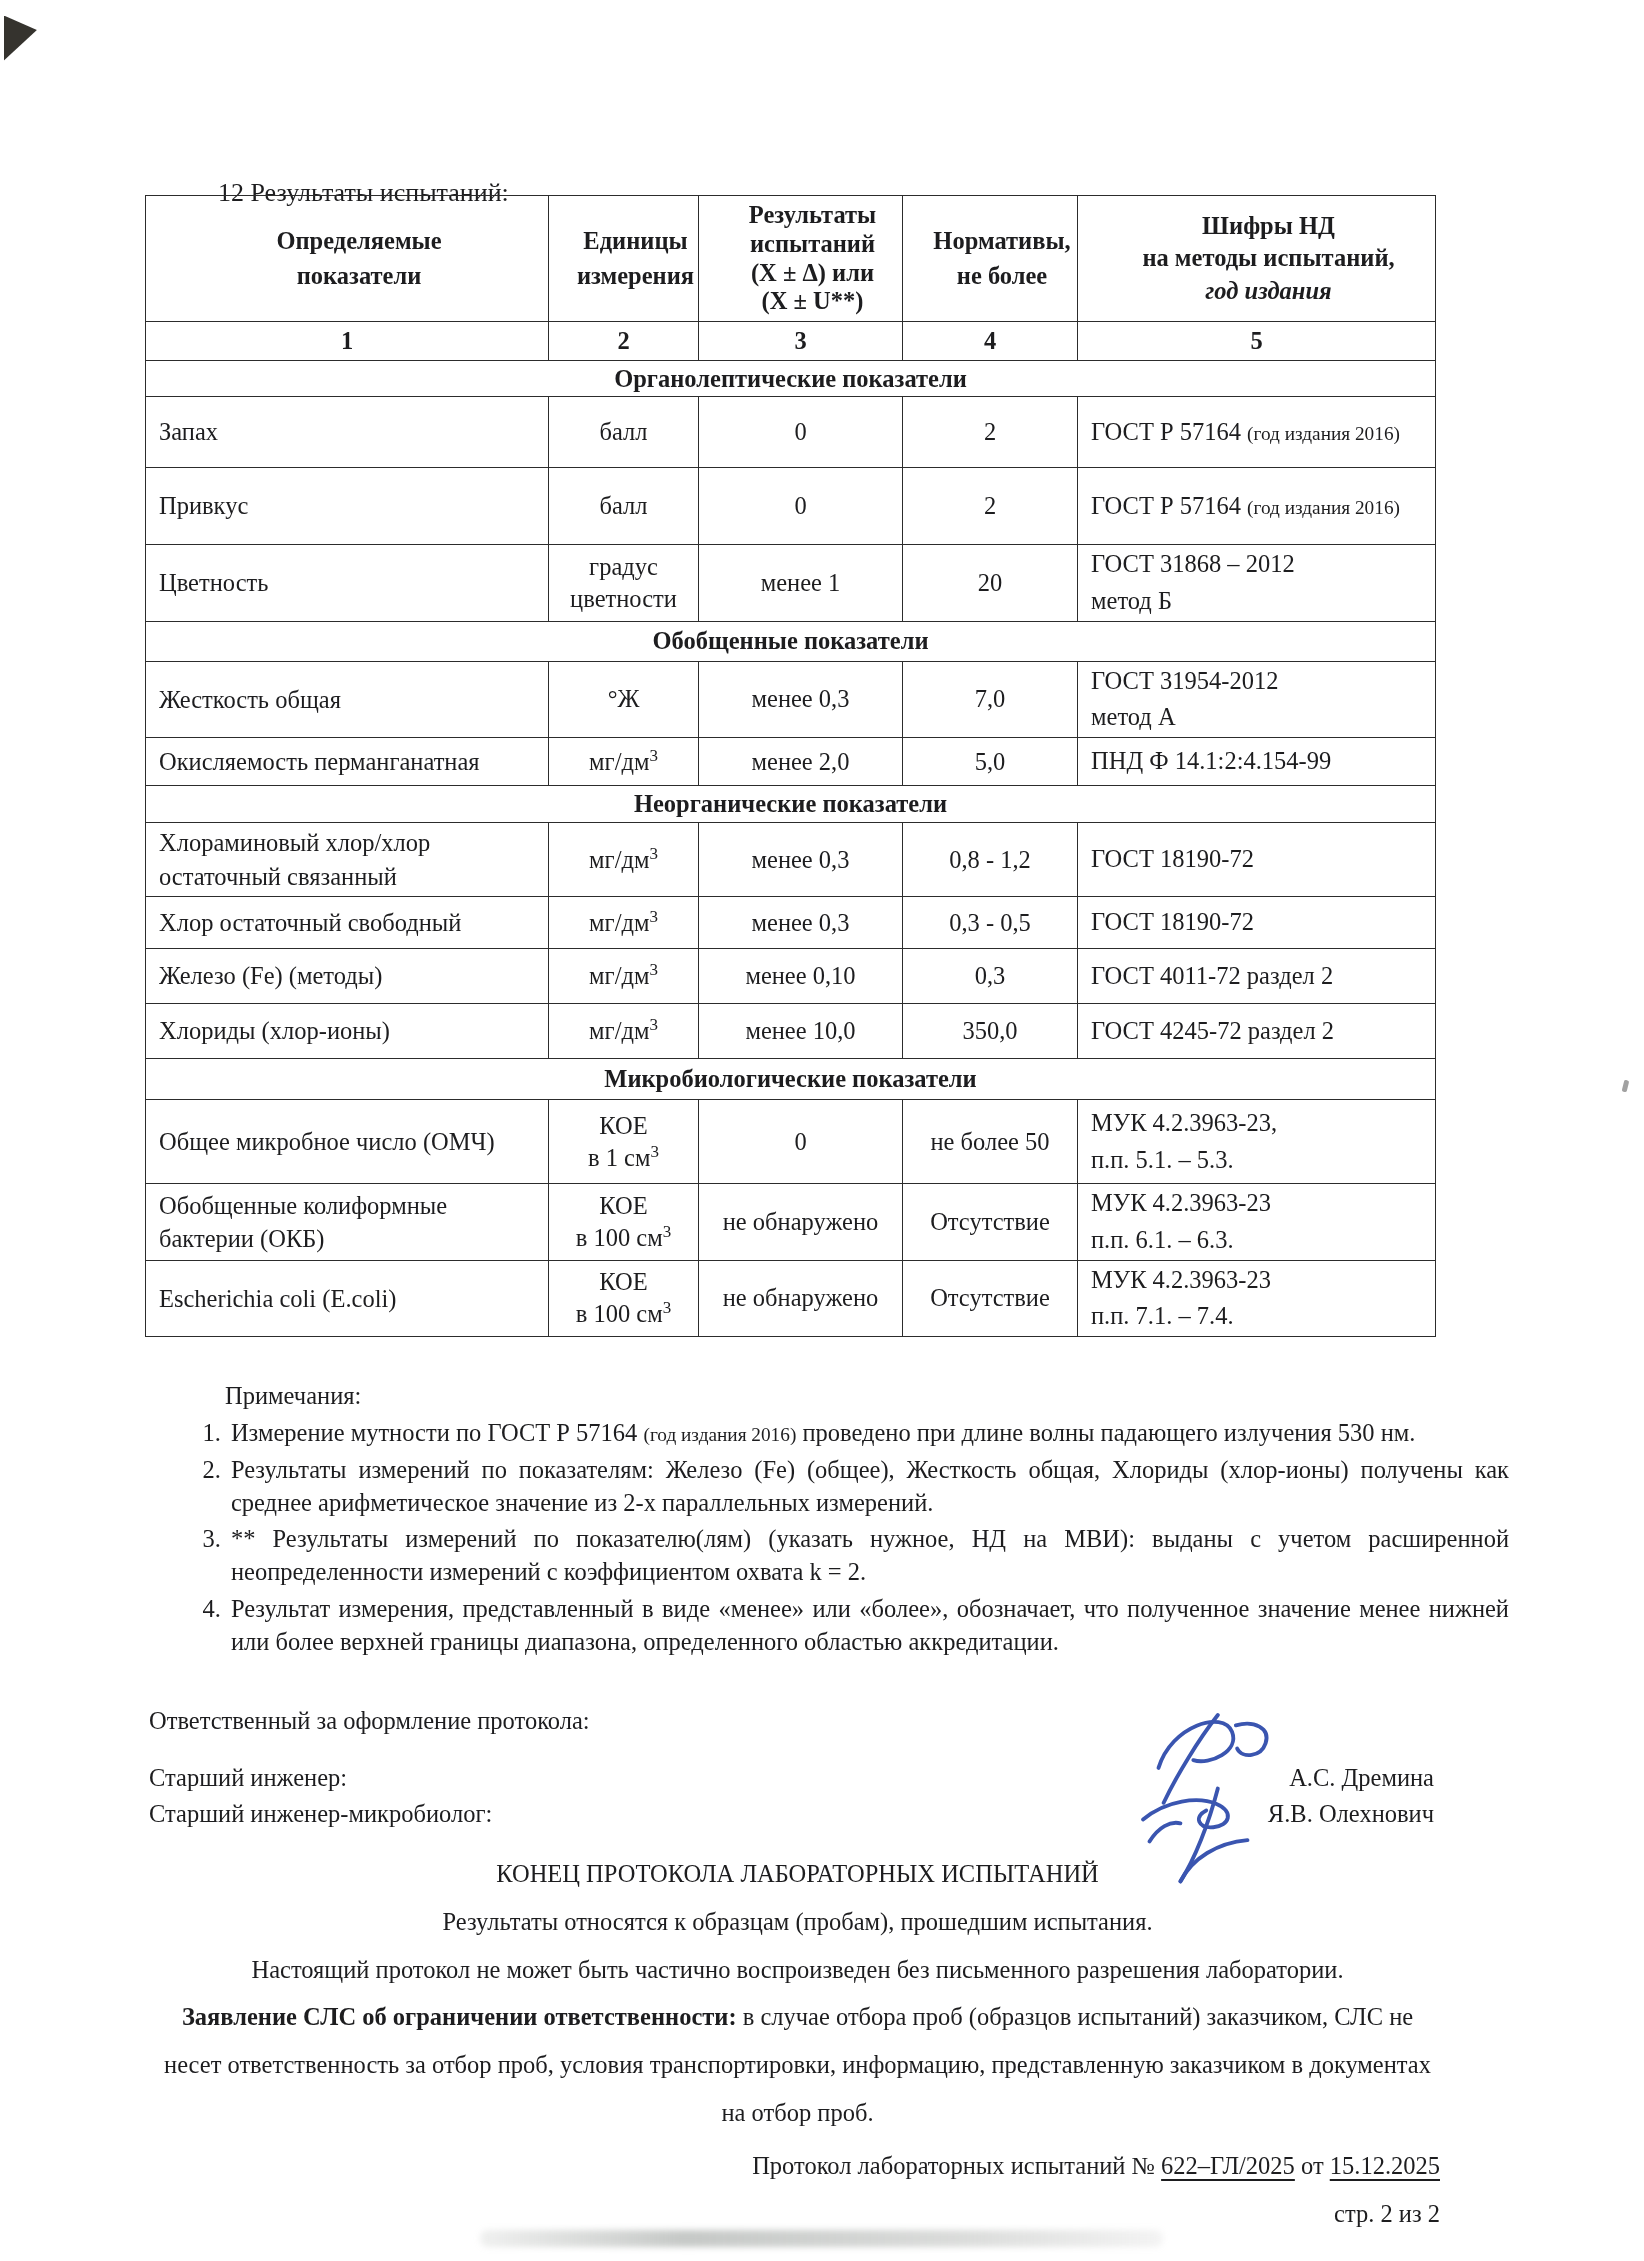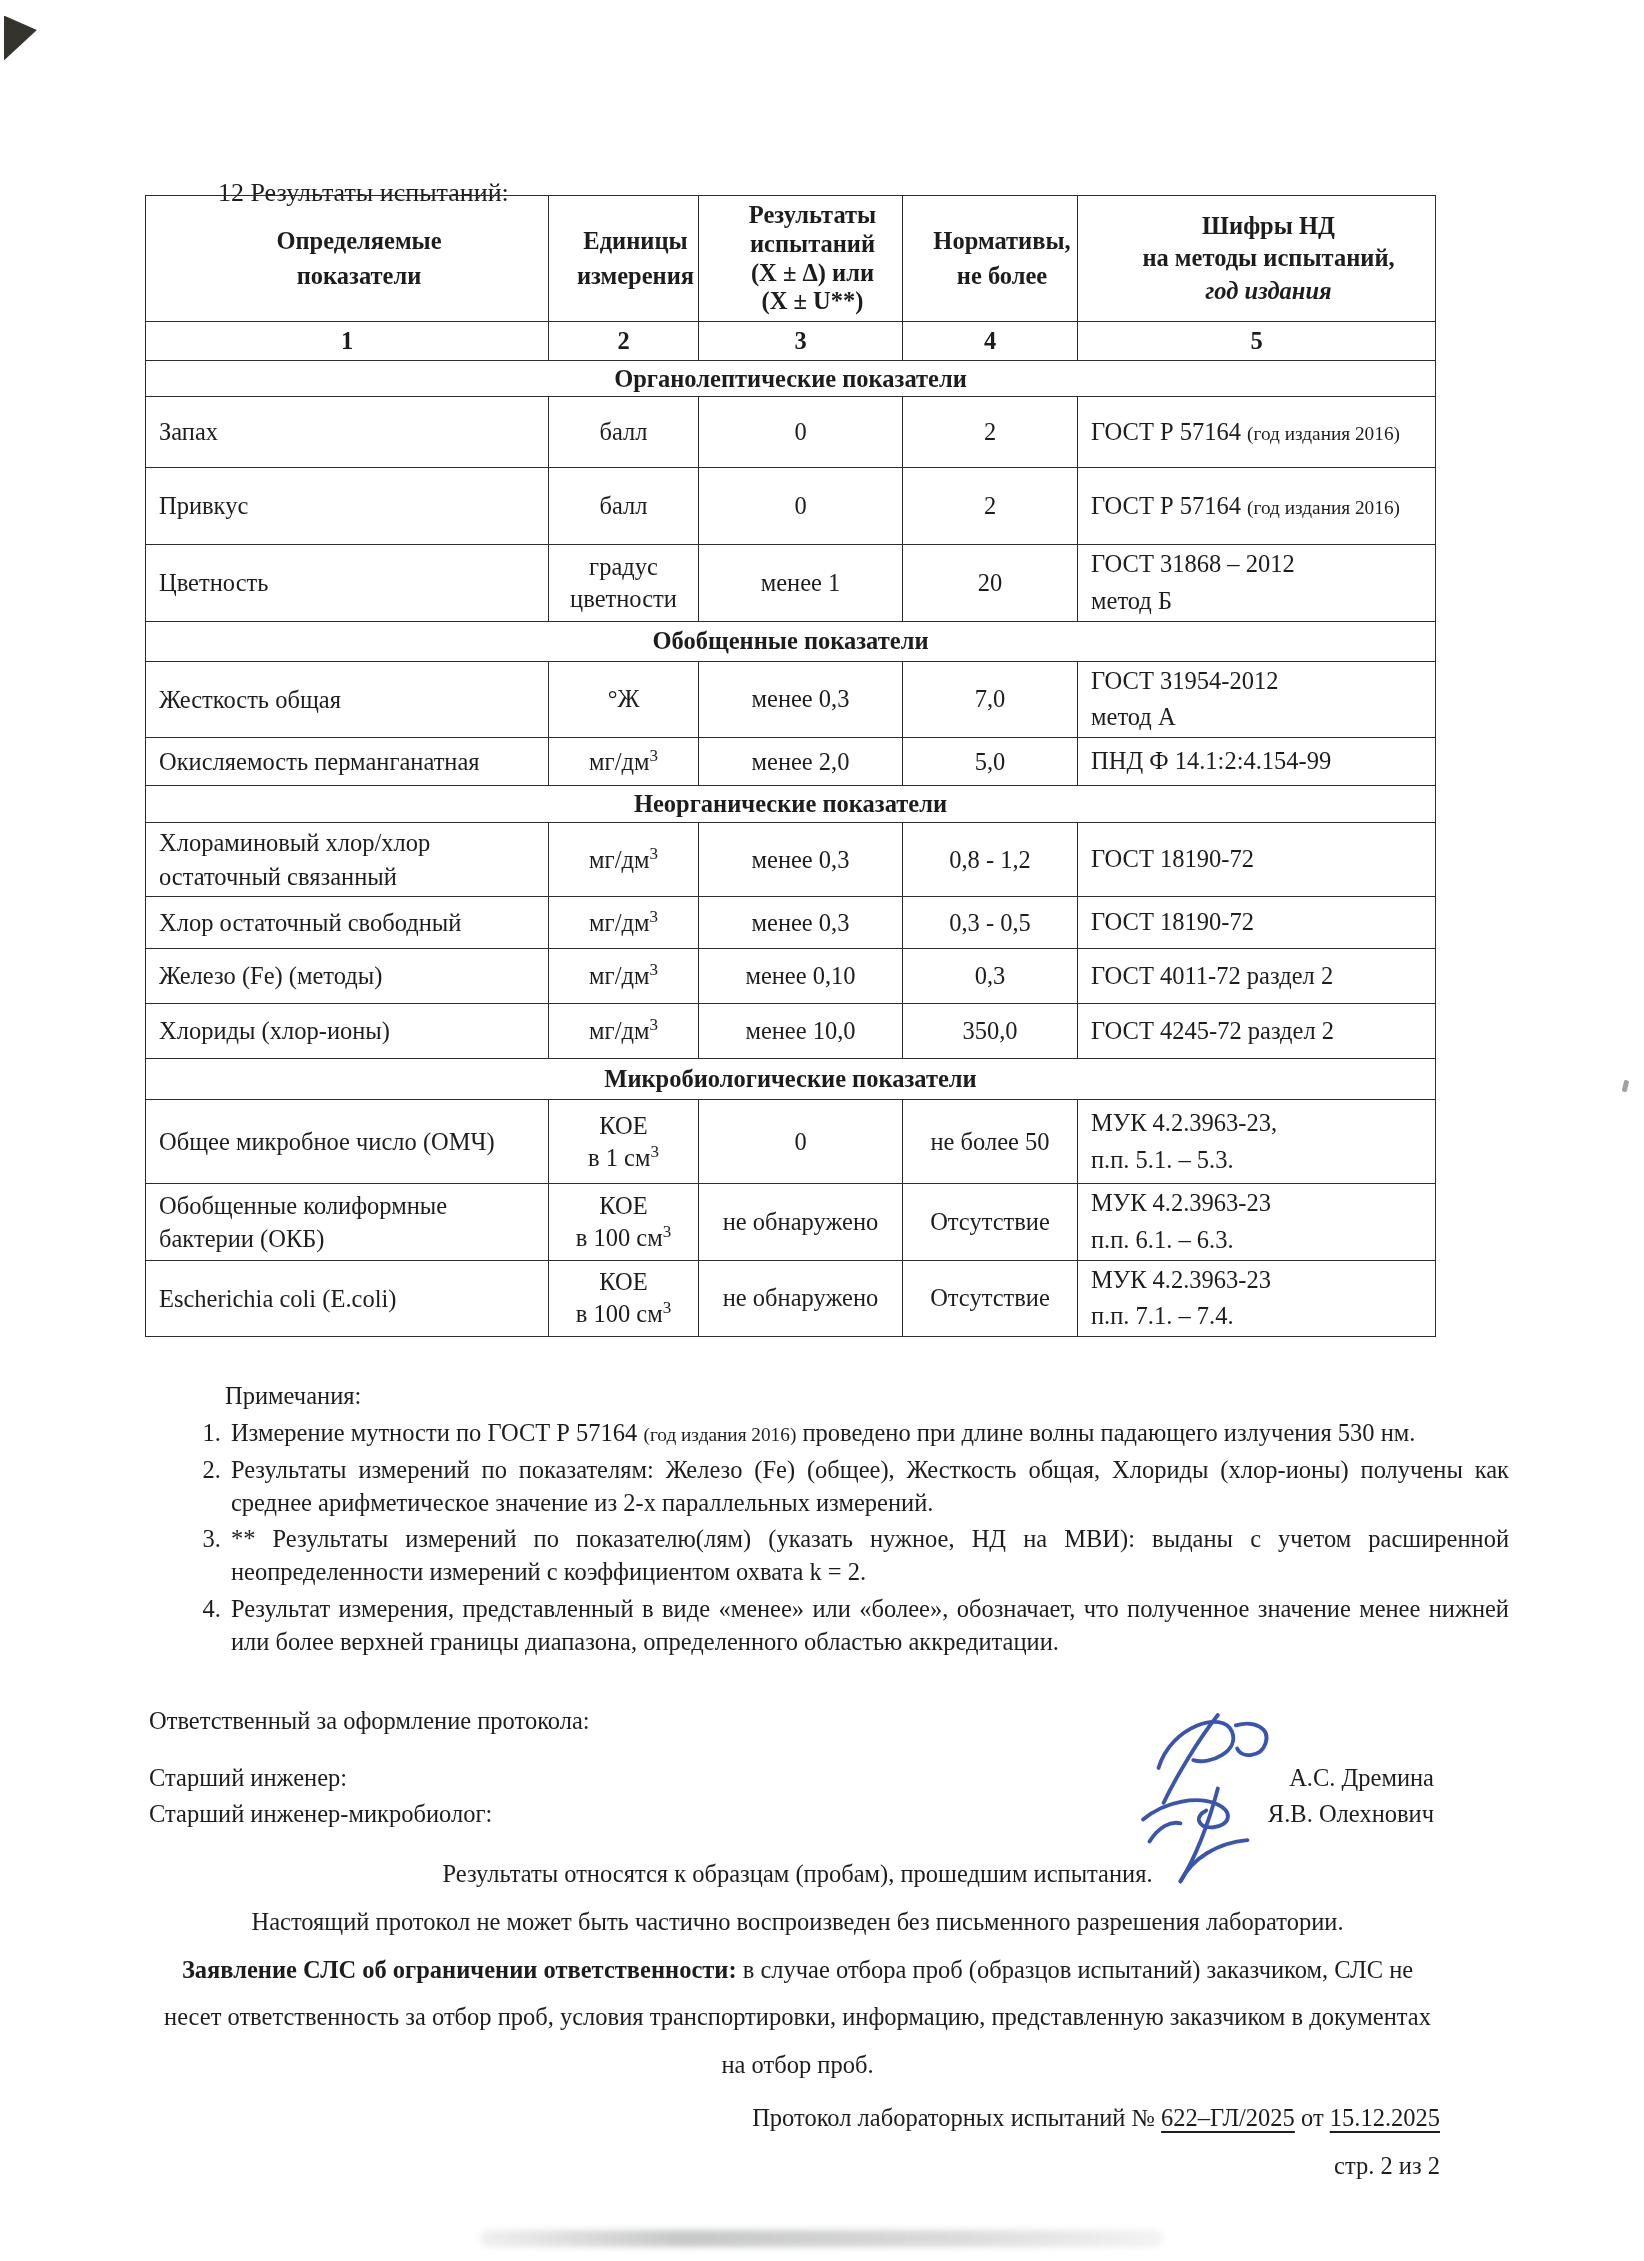--- a/index.html
+++ b/index.html
@@ -282,20 +282,21 @@
     <path d="M 150 14 C 120 52, 86 108, 66 150"></path>
     <path d="M 178 30 C 206 22, 232 34, 224 58 C 217 79, 188 82, 180 66"></path>
     <path d="M 34 176 C 70 146, 120 140, 148 152 C 176 164, 168 186, 143 188 C 120 190, 112 172, 132 162"></path>
     <path d="M 150 128 C 136 182, 114 238, 92 272"></path>
     <path d="M 92 272 C 110 236, 150 212, 196 208"></path>
     <path d="M 44 210 C 58 188, 76 178, 92 182"></path>
   </g>
 </svg>
 
 <div class="footer">
+  <div>КОНЕЦ ПРОТОКОЛА ЛАБОРАТОРНЫХ ИСПЫТАНИЙ</div>
   <div>Результаты относятся к образцам (пробам), прошедшим испытания.</div>
   <div>Настоящий протокол не может быть частично воспроизведен без письменного разрешения лаборатории.</div>
   <div><span class="b">Заявление СЛС об ограничении ответственности:</span><span> в случае отбора проб (образцов испытаний) заказчиком, СЛС не несет ответственность за отбор проб, условия транспортировки, информацию, представленную заказчиком в документах на отбор проб.</span></div>
   <div class="footer-right">
     <span>Протокол лабораторных испытаний № </span><span class="u-underline">622–ГЛ/2025</span><span> от </span><span class="u-underline">15.12.2025</span>
   </div>
   <div class="page-num">стр. 2 из 2</div>
 </div>
 
 

